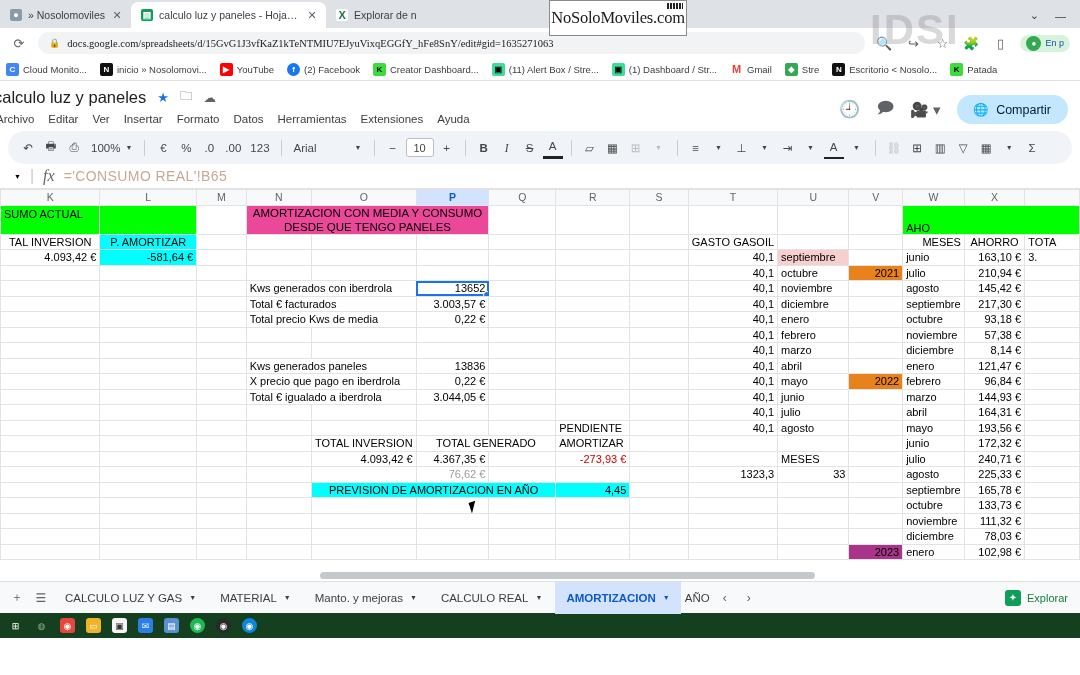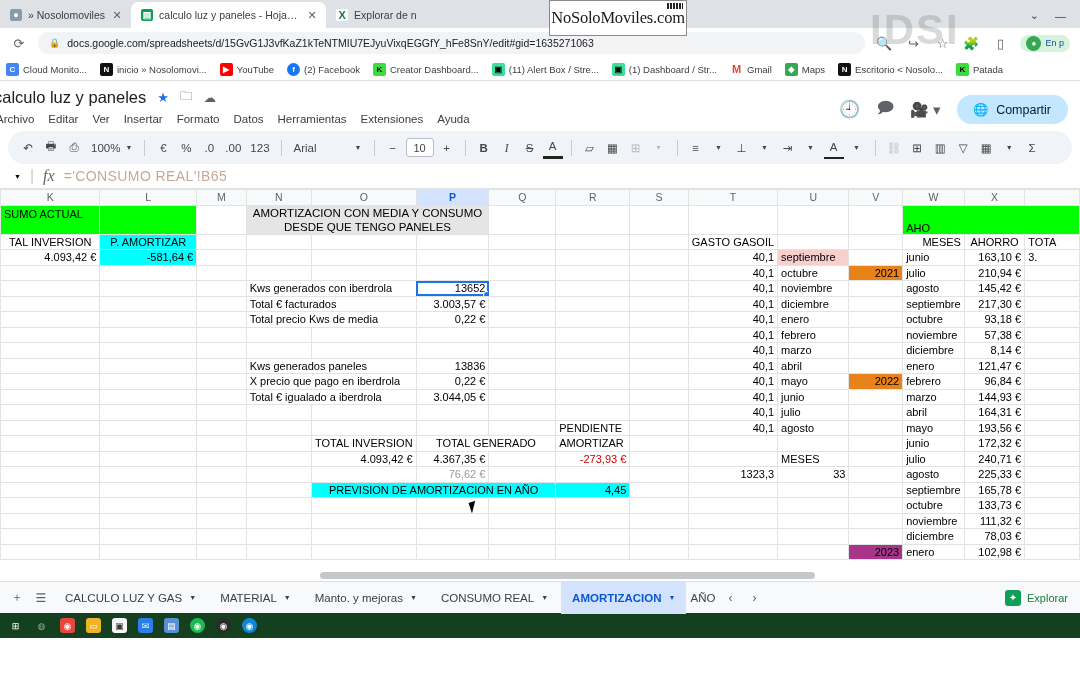--- a/index.html
+++ b/index.html
@@ -43,21 +43,21 @@
     color:rgba(120,120,120,0.28); letter-spacing:2px; overflow:hidden; white-space:nowrap;
   }
 
   .urlbar-row { height:30px; background:#fff; display:flex; align-items:center; padding:0 10px; gap:10px; }
   .icon-btn { width:18px; height:18px; display:flex; align-items:center; justify-content:center; color:#5f6368; font-size:13px; flex:none; }
   .omnibox {
     flex:1; height:22px; background:#f1f3f4; border-radius:11px;
     display:flex; align-items:center; gap:7px; padding:0 11px; font-size:10.5px; color:#202124;
   }
   .lock { font-size:9px; color:#5f6368; }
-  .url-text { white-space:nowrap; overflow:hidden; text-overflow:ellipsis; }
+  .url-text { white-space:nowrap; overflow:hidden; text-overflow:ellipsis;font-family:Liberation Serif, serif; }
   .omni-right { display:flex; align-items:center; gap:11px; }
   .profile-pill { display:flex; align-items:center; gap:4px; background:#d7f3dd; border-radius:11px; padding:1px 6px; font-size:9px; color:#174ea6; }
   .profile-dot { width:15px; height:15px; border-radius:50%; background:#34a853; display:flex; align-items:center; justify-content:center; color:#fff; font-size:8px; }
 
   .bookmarks { height:23px; background:#fff; display:flex; align-items:center; gap:13px; padding:0 6px; font-size:9.5px; color:#3c4043; border-bottom:1px solid #e0e0e0; overflow:hidden; }
   .bm { display:flex; align-items:center; gap:4px; white-space:nowrap; }
   .bm-ico { width:13px; height:13px; border-radius:2px; display:flex; align-items:center; justify-content:center; font-size:8px; color:#fff; font-weight:bold; flex:none; }
 
   
   .sheets { background:#fff; }
@@ -98,21 +98,21 @@
   .colhead th {
     background:#f8f9fa; color:#5f6368; text-align:center; font-size:10.5px;
     height:18px; border:1px solid #e2e3e3; font-weight:normal;
   }
   .colhead th.sel { background:#d3e3fd; color:#0b57d0; font-weight:bold; }
   .r { text-align:right; }
   .c { text-align:center; }
   .b { font-weight:bold; }
   .green { background:#00ff00; }
   .cyan { background:#00ffff; }
-  .orange { background:#e5e5e5;margin-left:22px; }
+  .orange { background:#ec4899;margin-left:22px; }
   .orange2 { background:#e8821a; }
   .pink { background:#f7cfcf; }
   .purple { background:#a9358a; color:#000;margin-left:10px; }
   .red { color:#cc0000; }
   .grey { color:#9a9a9a; }
   .sel-cell { outline:2px solid #1a73e8; outline-offset:-2px; position:relative; }
   .sel-cell::after { content:""; position:absolute; right:-3px; bottom:-3px; width:6px; height:6px; background:#1a73e8; border:1px solid #fff; border-radius:50%; }
   .cursor-arrow { position:absolute; left:470px; top:312px; width:0; height:0; z-index:30;
     border-left:7px solid #000; border-right:4px solid transparent; border-bottom:11px solid transparent;
     transform:rotate(-18deg); }
@@ -209,21 +209,21 @@
   <div class="bm">
       <span class="bm-ico" style="background:#3ddc9a;color:#000">▣</span>
       <span>(1) Dashboard / Str...</span>
     </div>
   <div class="bm">
       <span class="bm-ico" style="background:#fff;color:#ea4335;font-size:11px">M</span>
       <span>Gmail</span>
     </div>
   <div class="bm">
       <span class="bm-ico" style="background:#34a853">◆</span>
-      <span>Maps</span>
+      <span>Stre</span>
     </div>
   <div class="bm">
       <span class="bm-ico" style="background:#111">N</span>
       <span>Escritorio &lt; Nosolo...</span>
     </div>
   <div class="bm">
       <span class="bm-ico" style="background:#3ddc3d;color:#000">K</span>
       <span>Patada</span>
     </div>
 </div>
@@ -753,21 +753,21 @@
   </div>
   <div class="stab">
     <span>MATERIAL</span>
     <span class="caret">▼</span>
   </div>
   <div class="stab">
     <span>Manto. y mejoras</span>
     <span class="caret">▼</span>
   </div>
   <div class="stab">
-    <span>CONSUMO REAL</span>
+    <span>CALCULO REAL</span>
     <span class="caret">▼</span>
   </div>
   <div class="stab active">
     <span>AMORTIZACION</span>
     <span class="caret">▼</span>
   </div>
   <div class="stab" style="padding:0 2px">
     <span>AÑO</span>
   </div>
   <span class="nav-arrow">‹</span>

